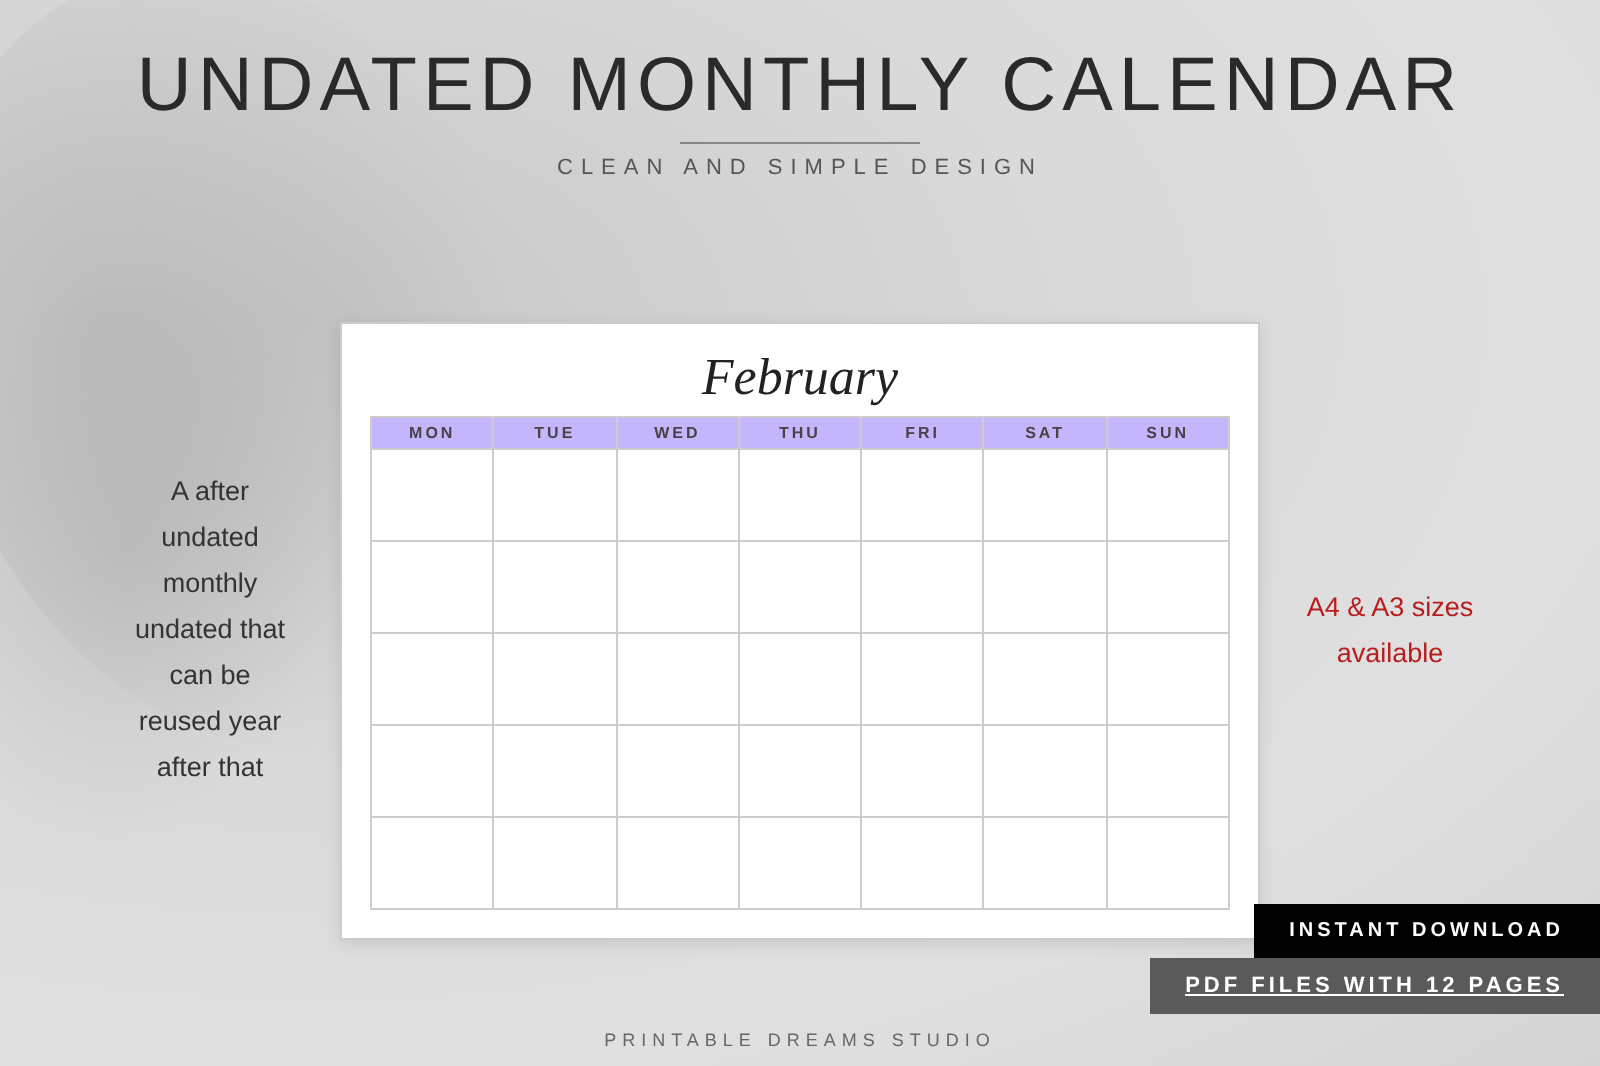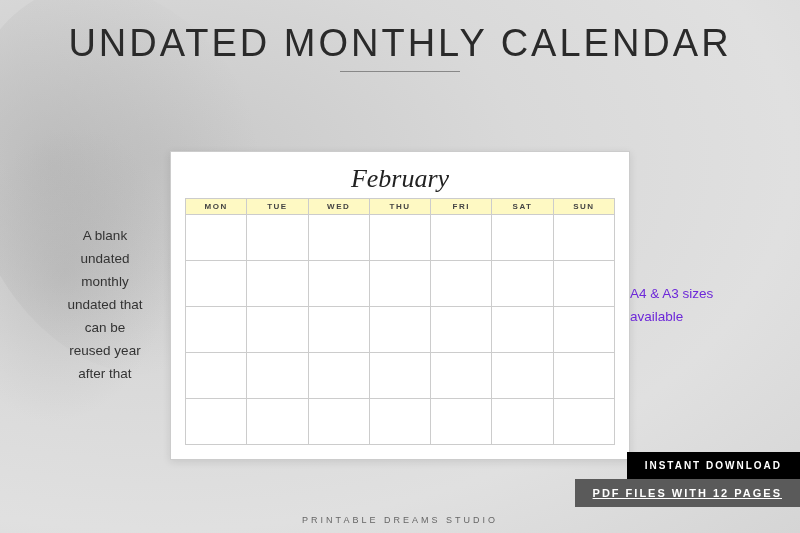--- a/index.html
+++ b/index.html
@@ -131,37 +131,37 @@
 
     .calendar-grid th {
       font-size: 8px;
       letter-spacing: 1.5px;
       text-transform: uppercase;
       color: #444;
       font-weight: 600;
       padding: 3px 2px;
       text-align: center;
       border: 1px solid #ccc;
-      background: #fef9c3;
+      background: #c4b5fd;
     }
 
     .calendar-grid td {
       border: 1px solid #ccc;
       height: 46px;
       width: 60px;
       vertical-align: top;
       padding: 3px;
     }
 
     
     .right-text {
       width: 130px;
-      text-align: left;
+      text-align: center;
       font-size: 13.5px;
-      color: #6d28d9;
+      color: #b91c1c;
       line-height: 1.7;
       flex-shrink: 0;
     }
 
     
     .bottom-badges {
       position: absolute;
       bottom: 26px;
       right: 0;
       display: flex;
@@ -207,25 +207,26 @@
 <div class="bg"></div>
 <div class="leaf-shadow"></div>
 <div class="leaf-shadow2"></div>
 
 <div class="container">
 
   <h1 class="main-title">UNDATED MONTHLY CALENDAR</h1>
 
   <div class="divider"></div>
 
+  <p class="subtitle">CLEAN AND SIMPLE DESIGN</p>
 
   <div class="content-row">
 
     <div class="left-text">
-      <span>A blank</span><br>
+      <span>A after</span><br>
       <span>undated</span><br>
       <span>monthly</span><br>
       <span>undated that</span><br>
       <span>can be</span><br>
       <span>reused year</span><br>
       <span>after that</span>
     </div>
 
     <div class="calendar-card">
       <div class="calendar-month-title">February</div>

